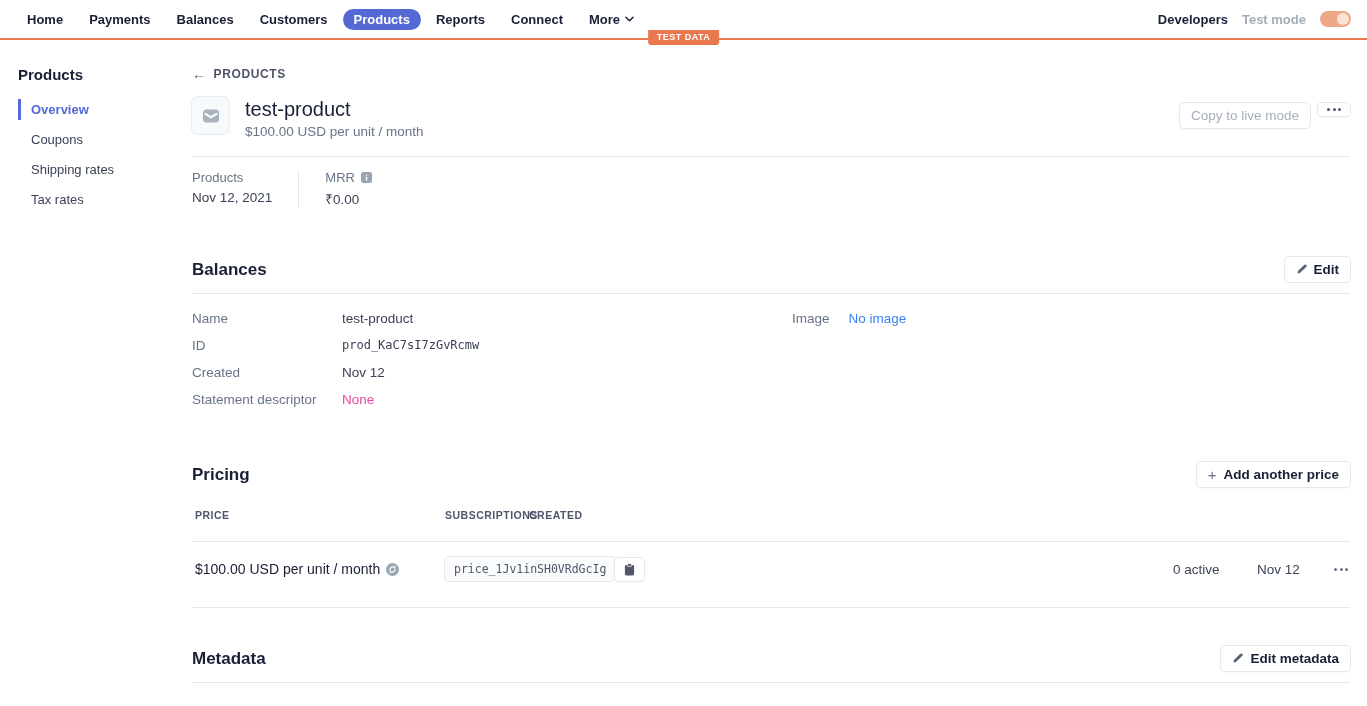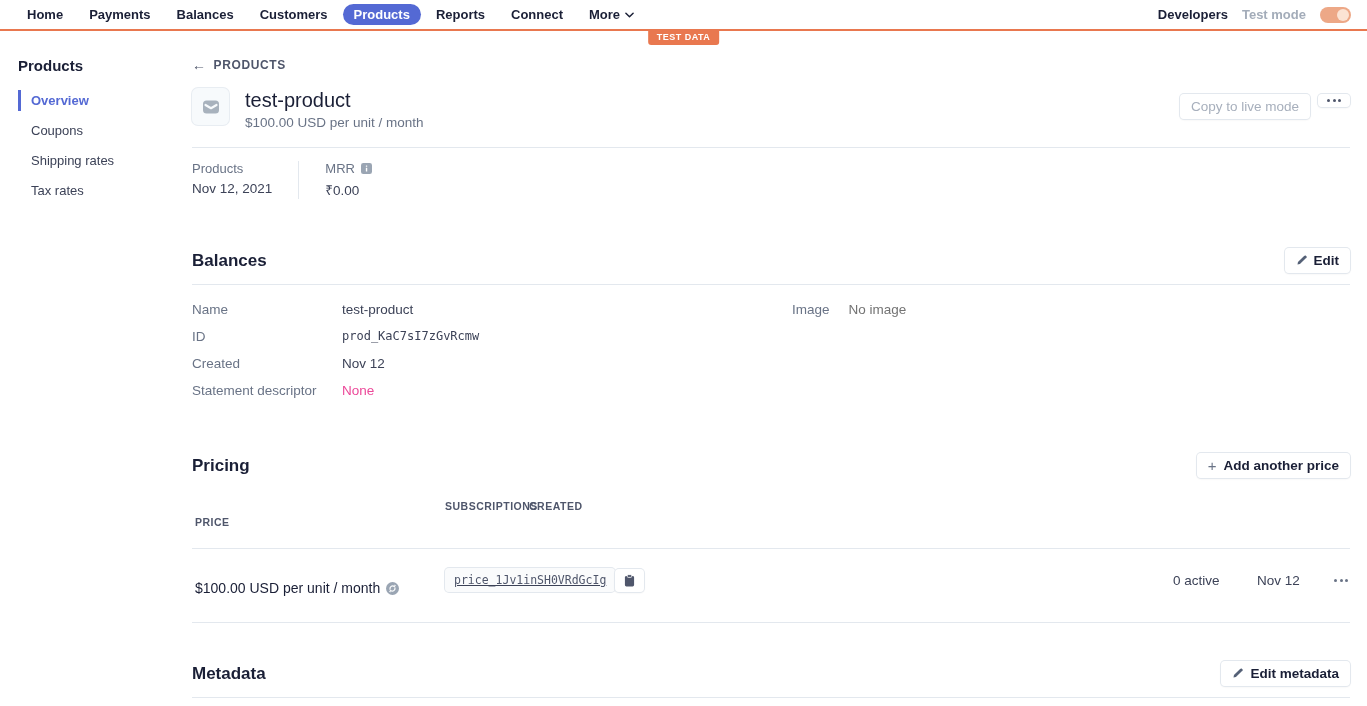--- a/index.html
+++ b/index.html
@@ -4,21 +4,21 @@
 <style>
   * { box-sizing: border-box; }
   html,body { margin:0; padding:0; }
   body {
     width:1367px; height:706px; overflow:hidden;
     background:#fff; font-family:"Liberation Sans", sans-serif;
     color:#3c4257; position:relative;
   }
   
   .topnav {
-    display:flex; align-items:center; height:31px; padding:0 16px;
+    display:flex; align-items:center; height:40px; padding:0 16px;
     border-bottom:2px solid #e9784f; background:#fff;
   }
   .nav-left { display:flex; align-items:center; gap:4px; }
   .nav-item {
     font-size:13px; font-weight:600; color:#1a1f36; padding:3px 11px;
     border-radius:12px; cursor:pointer; white-space:nowrap;
     display:inline-flex; align-items:center; gap:5px;
   }
   .nav-item.active { background:#5469d4; color:#fff; }
   .nav-right { margin-left:auto; display:flex; align-items:center; gap:14px;padding-left:32px; }
@@ -93,34 +93,34 @@
   
   .details-body { display:flex; margin-top:16px; }
   .details-rows { width:600px; }
   .detail-row { display:flex; margin-bottom:10px; line-height:17px; }
   .detail-label { width:150px; font-size:13.5px; color:#697386; flex-shrink:0; }
   .detail-value { font-size:13.5px; color:#3c4257; }
   .detail-value.mono { font-family:"DejaVu Sans Mono", monospace; font-size:12px; }
   .muted { color:#ec4899; }
   .image-col { display:flex; gap:19px; line-height:17px; }
   .image-label { font-size:13.5px; color:#697386; }
-  .image-value { font-size:13.5px; color:#737373; }
+  .image-value { font-size:13.5px; color:#3b82f6; }
   
   .table-head { display:flex; margin-top:22px; padding-bottom:9px; }
   .table-head .th {
     font-size:10.5px; font-weight:700; letter-spacing:.5px; color:#4f566b;
   }
-  .col-price { width:253px; padding-left:3px;margin-top:16px; }
+  .col-price { width:253px; padding-left:3px; }
   .col-apiid { flex:1; }
   .col-subs { width:84px; }
   .col-created { width:62px; }
   .col-menu { width:31px; display:flex; justify-content:flex-end; }
   .table-row { display:flex; align-items:center; padding:15px 0; }
   .price-text { font-size:14px; font-weight:500; color:#1a1f36; display:flex; align-items:center; gap:6px; }
-  .apiid-cell { display:flex; align-items:center; gap:0;text-decoration:underline; }
+  .apiid-cell { display:flex; align-items:center; gap:0; }
   .id-chip {
     font-family:"DejaVu Sans Mono", monospace; font-size:11.5px; color:#4f566b;
     background:#fafbfc; box-shadow:0 0 0 1px #e3e8ee; border-radius:4px;
     padding:5px 9px; cursor:pointer;
   }
   .cell-text { font-size:13.5px; color:#3c4257; }
   
   .empty-text { font-size:13.5px; color:#a3acb9; margin-top:17px; }
   .section.tight { margin-top:36px; }
   svg { display:block; }

